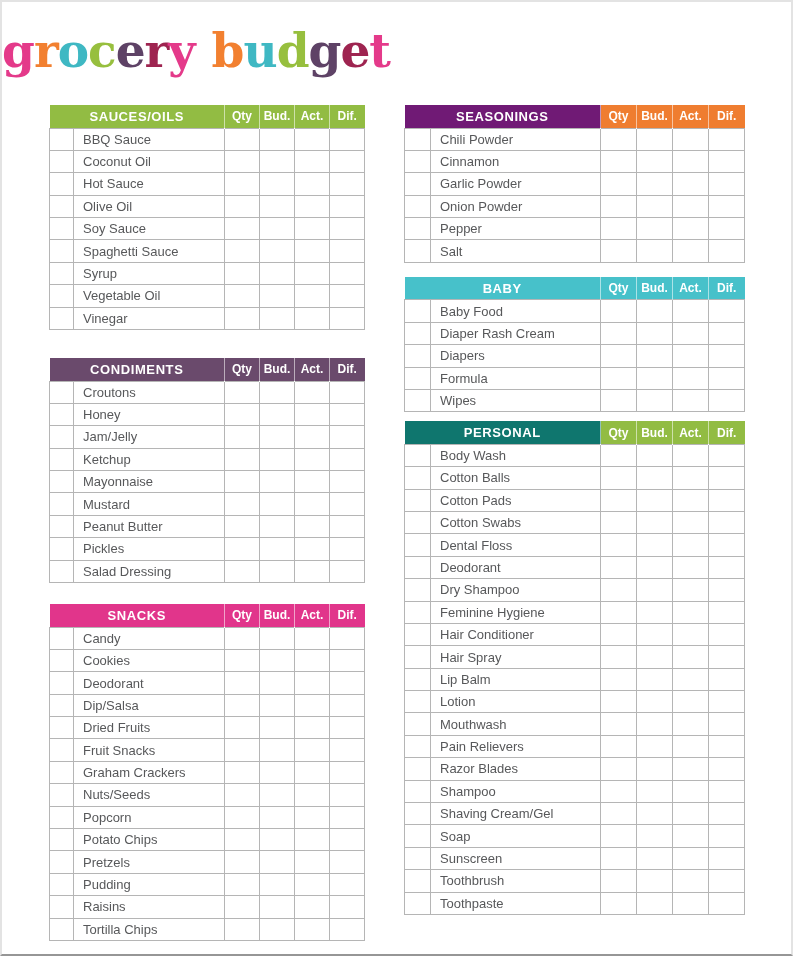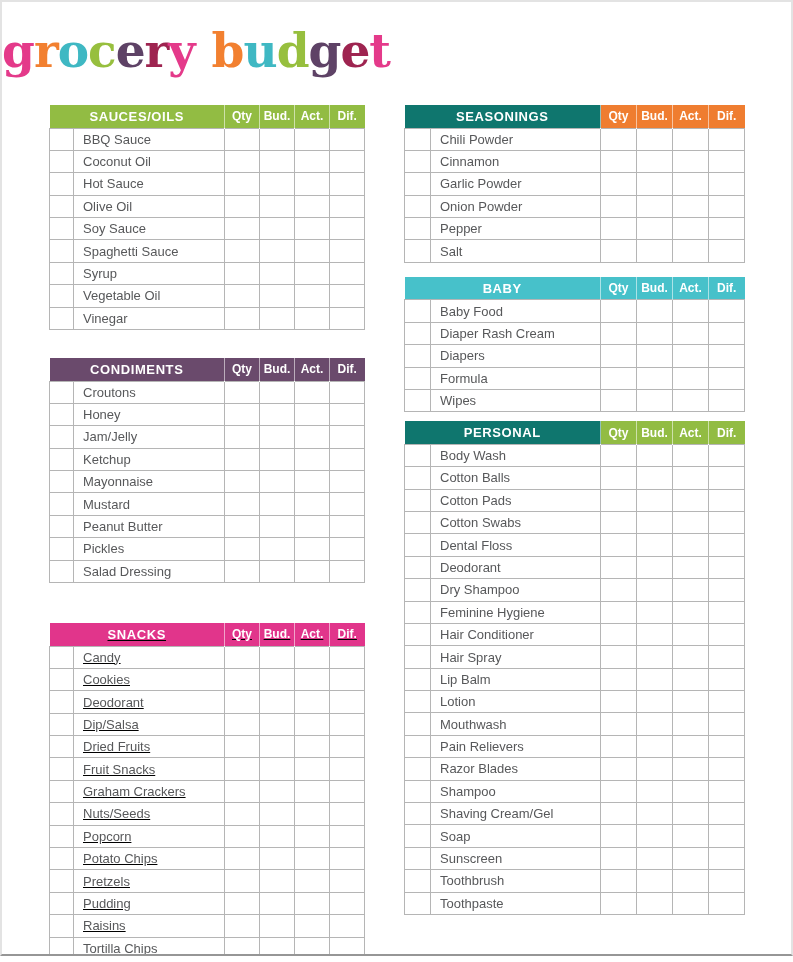--- a/index.html
+++ b/index.html
@@ -70,21 +70,21 @@
     padding-left: 9px;
     font-size: 13px;
     color: #57585a;
     text-align: left;
     white-space: nowrap;
     overflow: hidden;
   }
   
   .t-sauces-oils { --rh: 22.4px; }
   .t-condiments  { --rh: 22.4px; margin-top: 28px; }
-  .t-snacks      { --rh: 22.5px; margin-top: 40px; text-decoration: underline; }
+  .t-snacks      { --rh: 22.5px; margin-top: 21px; }
   .t-seasonings  { --rh: 22.8px; }
   .t-baby        { --rh: 23.4px; margin-top: 14px; }
   .t-personal    { --rh: 22.3px; margin-top: 9px; }
 </style>
 </head>
 <body>
 
 <div class="page">
   <h1 class="title"><span style="color: rgb(228, 58, 138);">g</span><span style="color: rgb(242, 128, 48);">r</span><span style="color: rgb(63, 184, 195);">o</span><span style="color: rgb(151, 191, 62);">c</span><span style="color: rgb(94, 66, 102);">e</span><span style="color: rgb(158, 36, 80);">r</span><span style="color: rgb(228, 58, 138);">y</span><span class="word-gap"></span><span style="color: rgb(242, 128, 48);">b</span><span style="color: rgb(63, 184, 195);">u</span><span style="color: rgb(151, 191, 62);">d</span><span style="color: rgb(94, 66, 102);">g</span><span style="color: rgb(158, 36, 80);">e</span><span style="color: rgb(228, 58, 138);">t</span></h1>
   <div class="col col-left">
@@ -422,21 +422,21 @@
     <colgroup>
       <col class="c-check">
       <col class="c-name">
       <col class="c-val">
           <col class="c-val">
           <col class="c-val">
           <col class="c-val">
     </colgroup>
     <thead>
       <tr>
-        <th class="cat-head" colspan="2" style="background: #0f766e;">
+        <th class="cat-head" colspan="2" style="background: #701a75;">
           <span class="cat-title">SEASONINGS</span>
         </th>
         <th class="val-head" style="background: rgb(239, 125, 48);">Qty</th>
         <th class="val-head" style="background: rgb(239, 125, 48);">Bud.</th>
         <th class="val-head" style="background: rgb(239, 125, 48);">Act.</th>
         <th class="val-head" style="background: rgb(239, 125, 48);">Dif.</th>
       </tr>
     </thead>
     <tbody>
 

